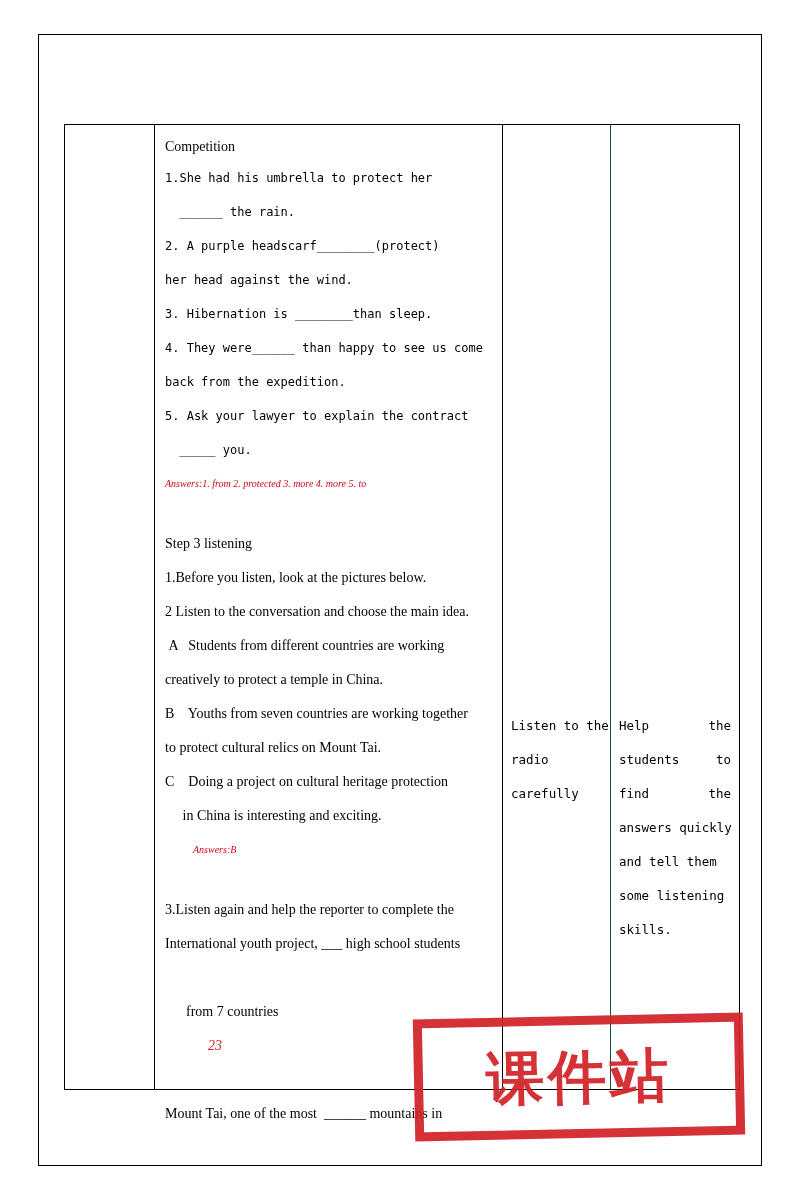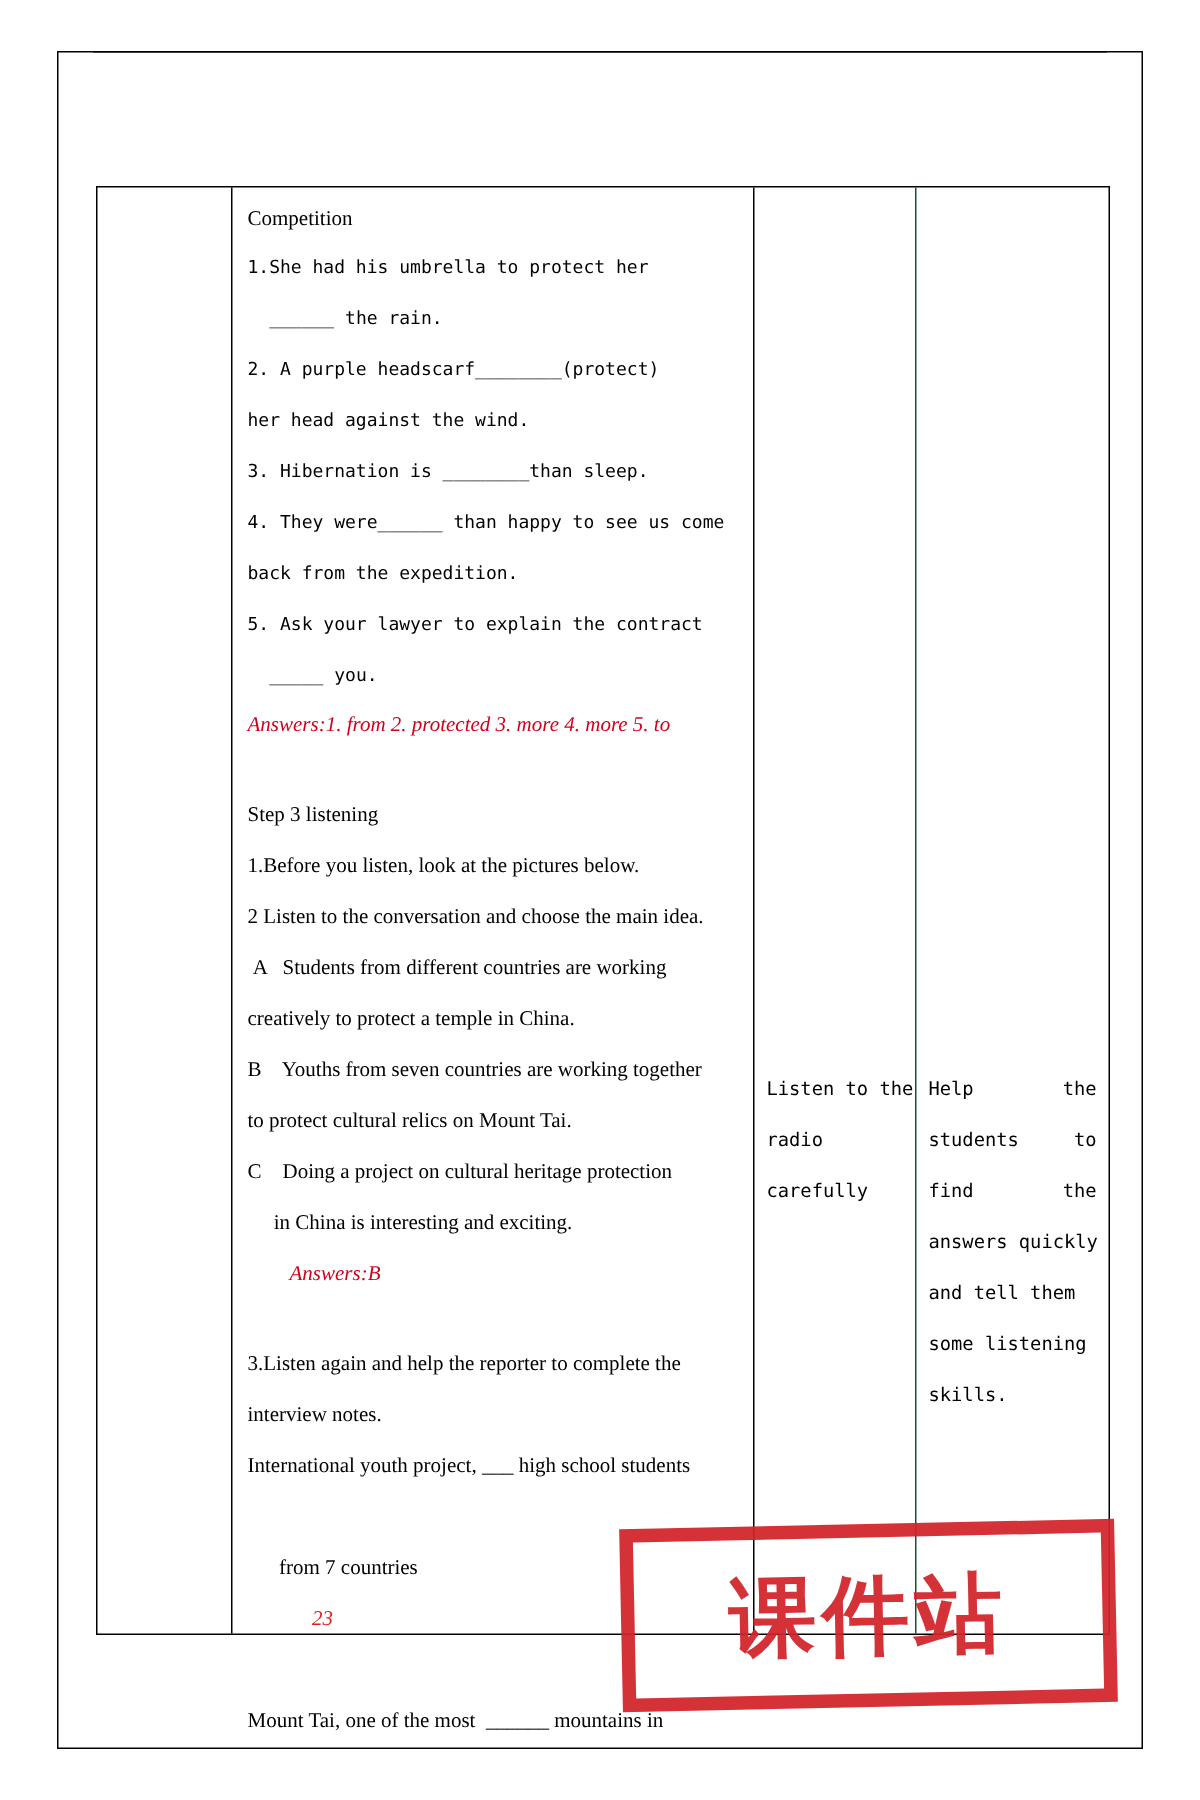--- a/index.html
+++ b/index.html
@@ -75,21 +75,21 @@
     white-space: pre-wrap;
   }
   .line-sm {
     line-height: 28px;
   }
   .bold { font-weight: normal; }
   .ans {
     color: #d0021b;
     font-style: italic;
     font-family: "Liberation Serif", serif;
-    font-size: 14px;
+    font-size: 10px;
   }
   .red {
     color: #e02020;
     font-family: "Liberation Serif", serif;
     font-style: italic;
   }
   .indent-2 { padding-left: 28px; }
   .gap-lg { height: 26px; }
 
   .col3-inner {
@@ -175,21 +175,20 @@
     <div class="serif line">B    Youths from seven countries are working together</div>
     <div class="serif line">to protect cultural relics on Mount Tai.</div>
     <div class="serif line">C    Doing a project on cultural heritage protection</div>
     <div class="serif line">     in China is interesting and exciting.</div>
 
     <div class="ans line indent-2">Answers:B</div>
 
     <div class="gap-lg"></div>
 
     <div class="serif line bold">3.Listen again and help the reporter to complete the</div>
-    <div class="serif line bold">interview notes.</div>
 
     <div class="serif line">International youth project, ___ high school students</div>
     <div class="serif line">
       <span>from 7 countries</span>
       <span class="red" style="margin-left:22px;">23</span>
     </div>
     <div class="serif line">Mount Tai, one of the most  ______ mountains in</div>
     <div class="serif line">
       
       

